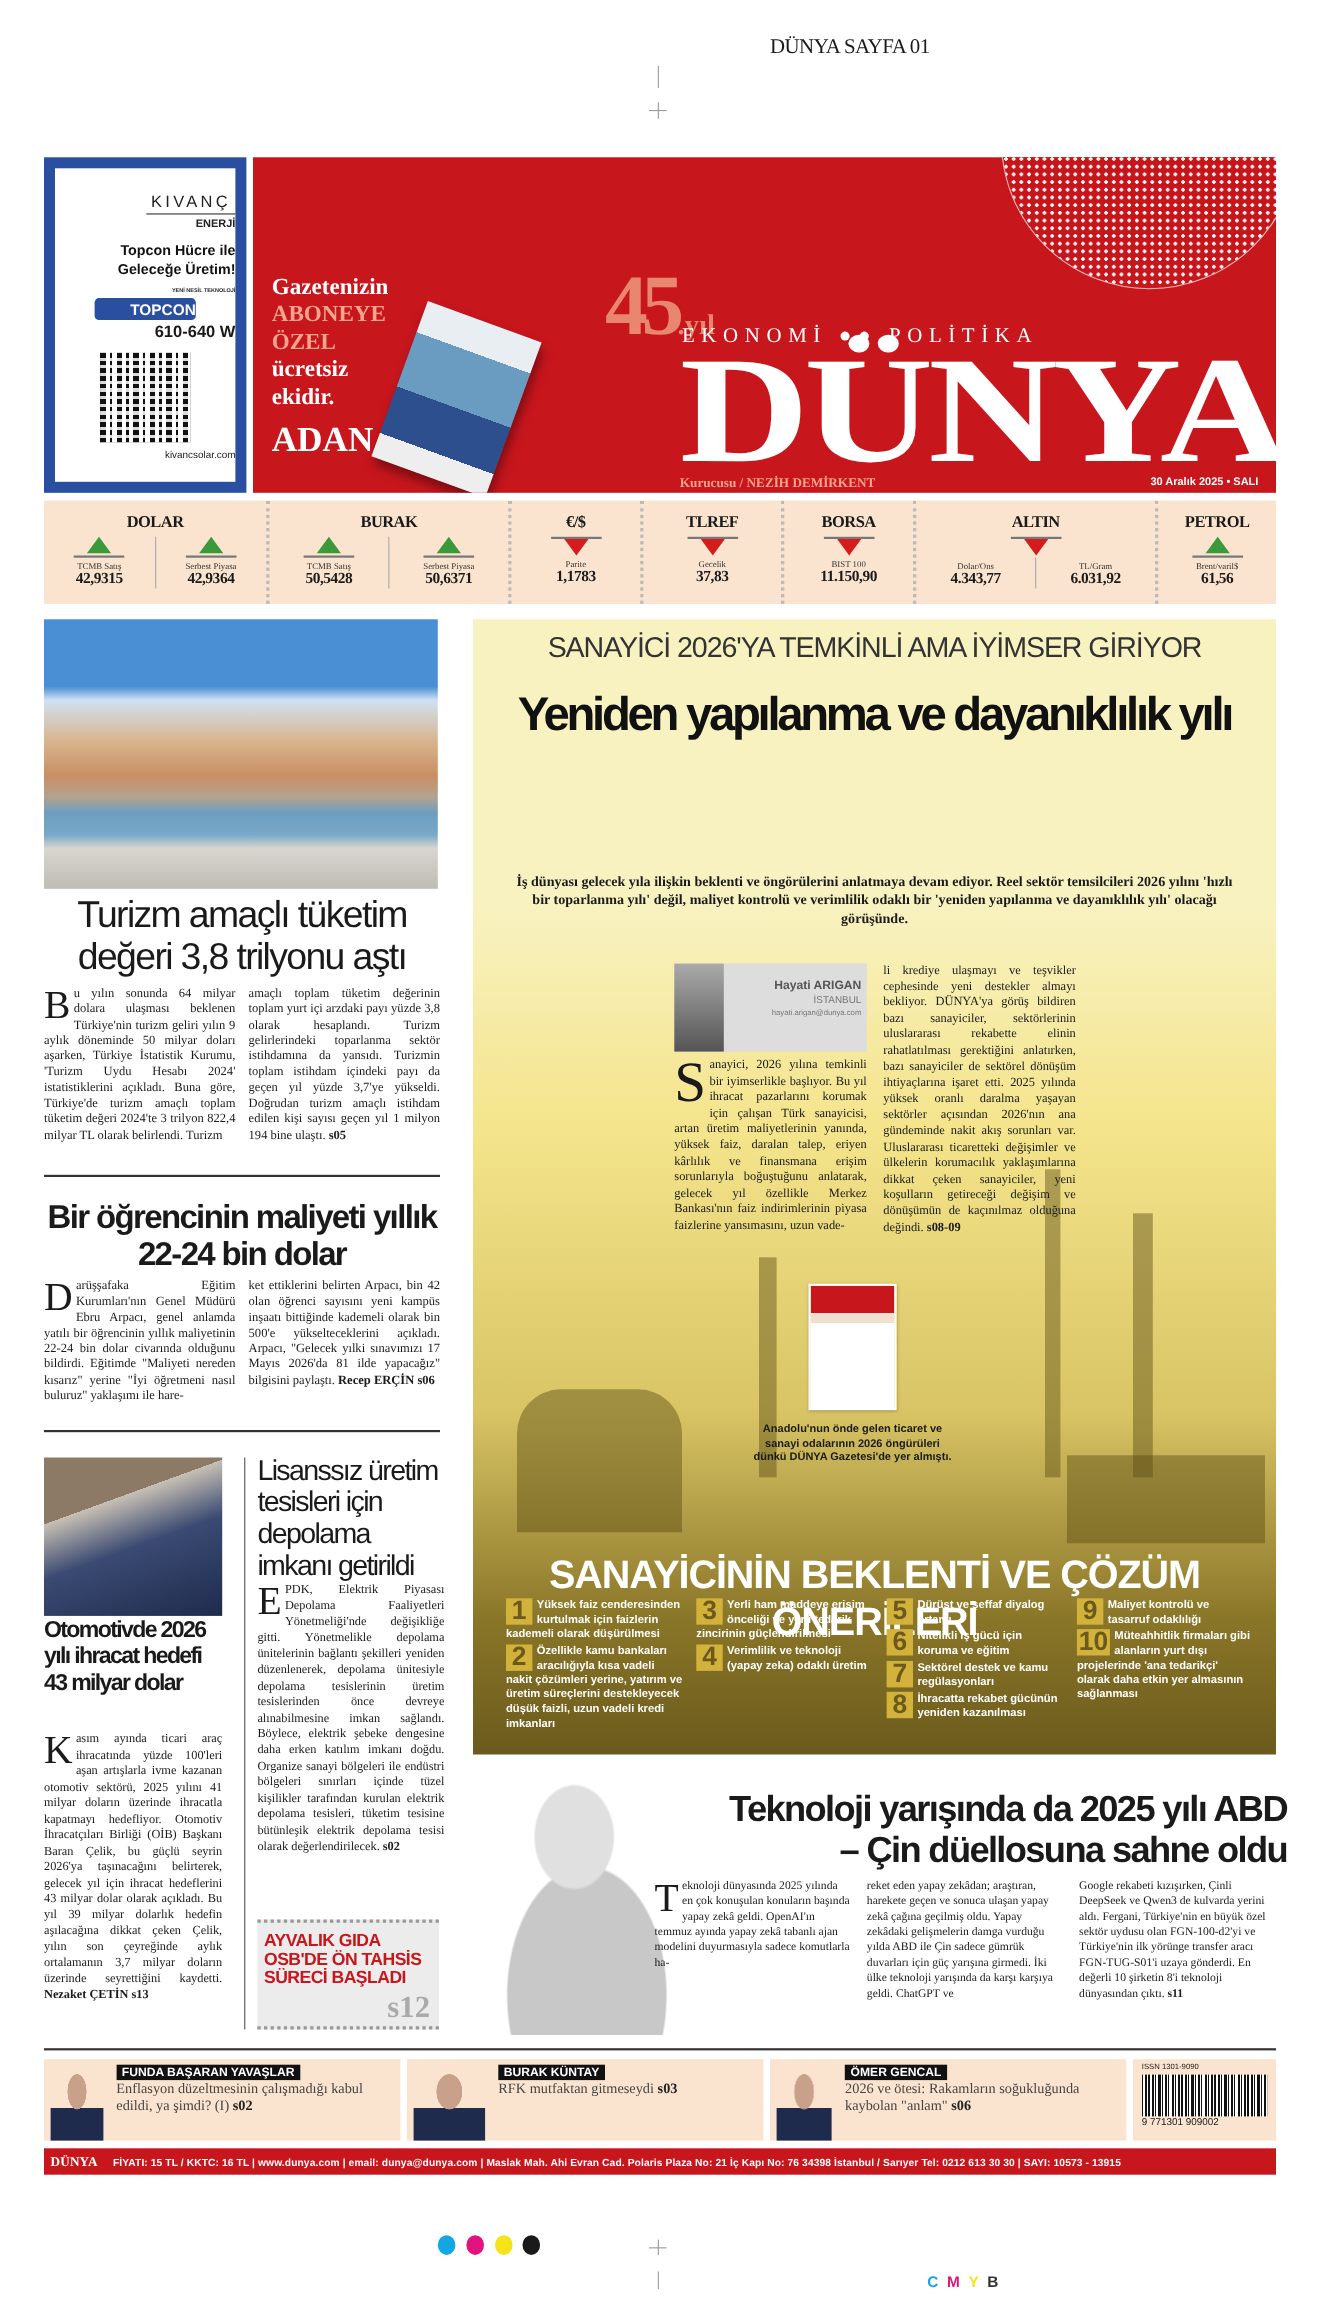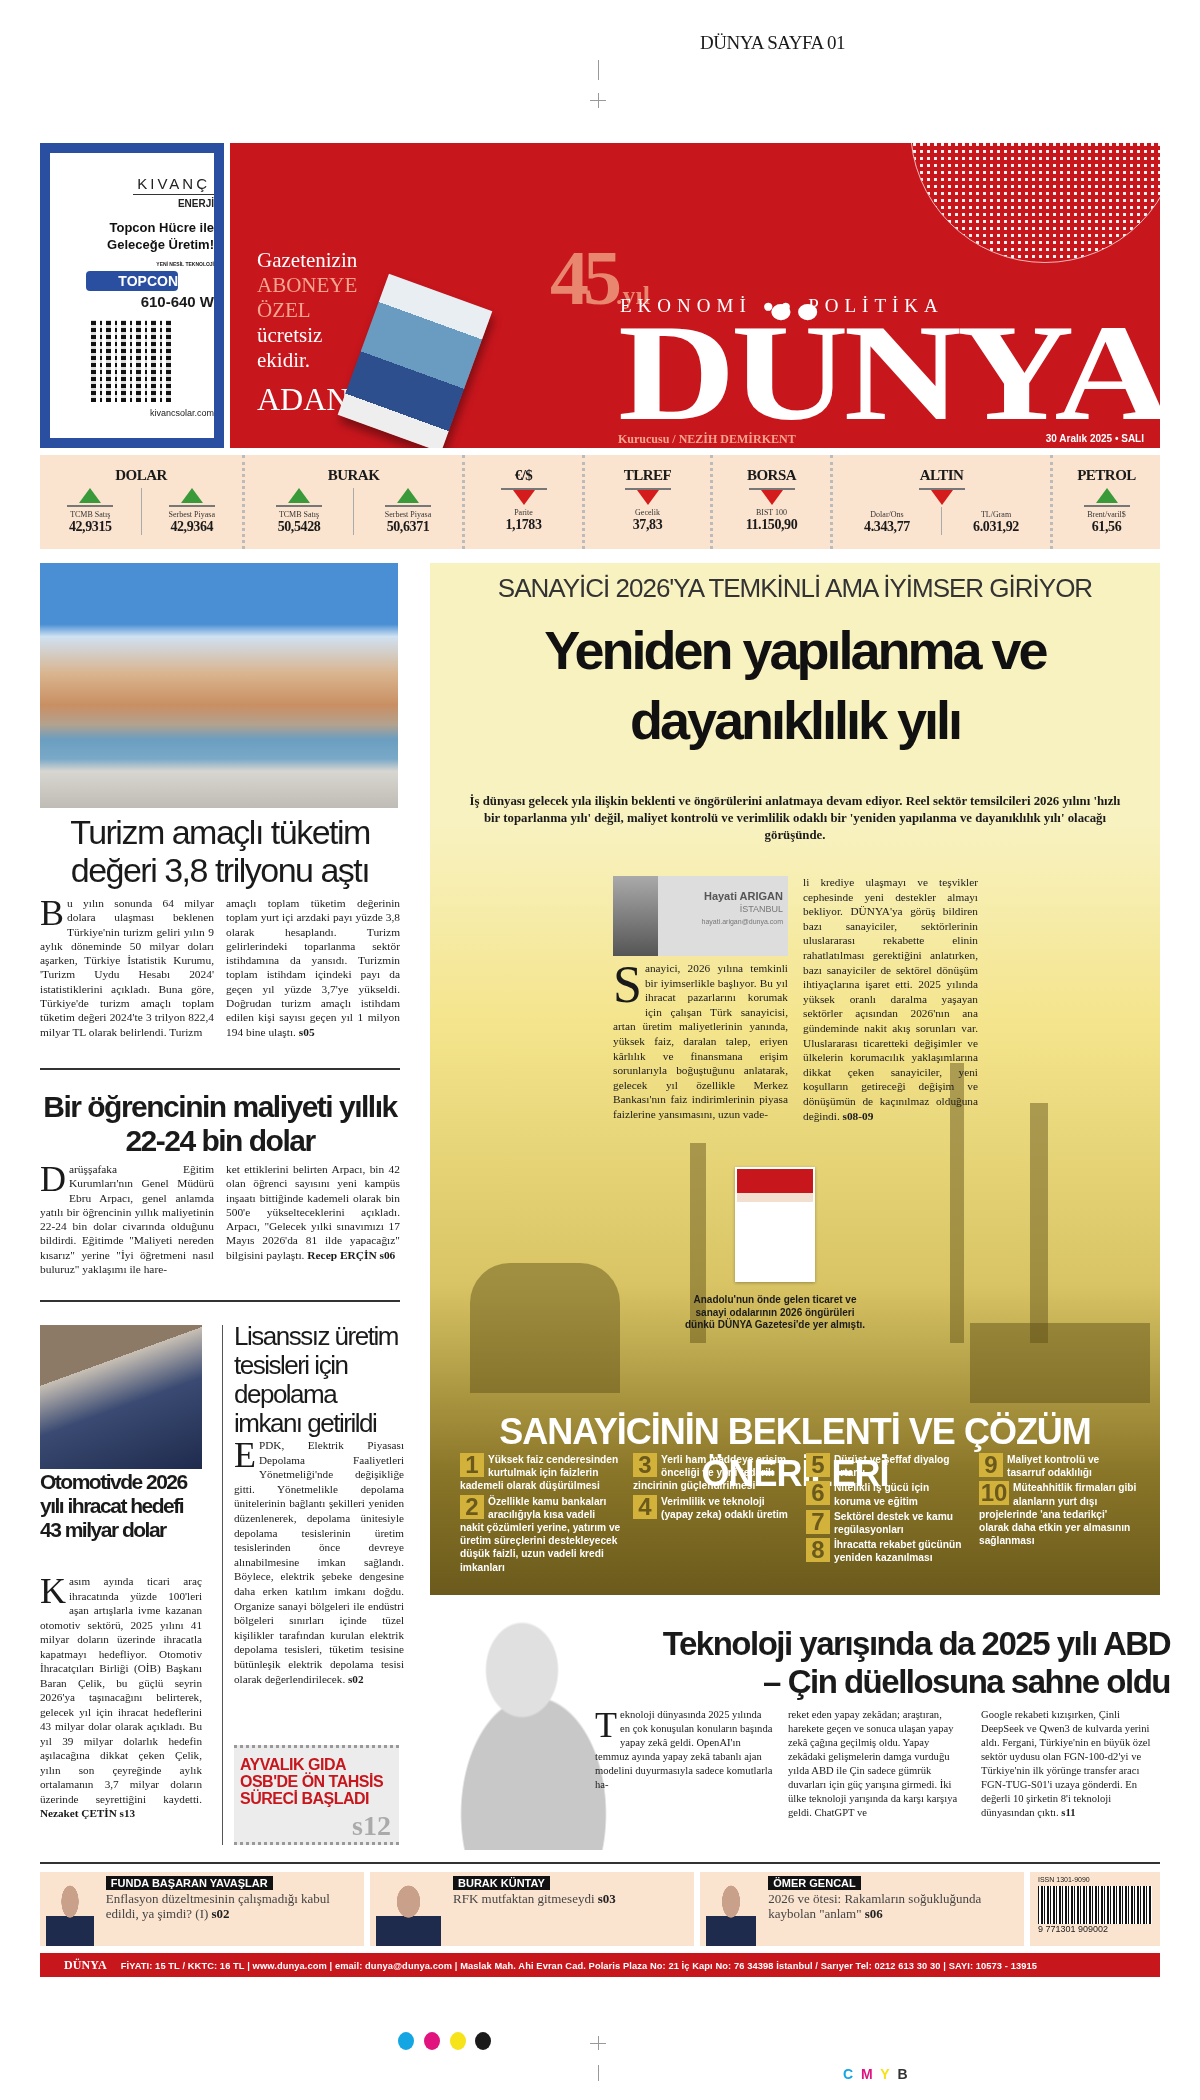--- a/index.html
+++ b/index.html
@@ -19,21 +19,21 @@
 #ad .tiny{font-size:5px;font-weight:bold;margin-top:8px}
 #ad .pill{background:#2a4fa0;color:#fff;font-weight:bold;font-size:14px;border-radius:4px;width:92px;margin:4px auto 0;padding:2px 0}
 #ad .watt{font-size:15px;font-weight:bold;margin-top:2px}
 #ad .qr{width:82px;height:82px;margin:10px auto 0;background:
  repeating-linear-gradient(90deg,#111 0 5px,#fff 5px 9px,#111 9px 11px,#fff 11px 15px),#111;position:relative}
 #ad .qr:before{content:"";position:absolute;inset:0;background:repeating-linear-gradient(0deg,transparent 0 4px,rgba(255,255,255,.85) 4px 7px)}
 #ad .url{font-size:9px;margin-top:6px}
 
 #mast{left:230px;top:143px;width:930px;height:305px;background:#c8161d;overflow:hidden}
 #globe{right:-20px;top:-150px;width:270px;height:270px;border-radius:50%;background:radial-gradient(circle,#fff 1.4px,transparent 1.8px) 0 0/7px 7px,#c8161d;border:1px solid #f3c0c0;opacity:.95}
-#promo{left:27px;top:105px;font-size:21px;font-weight:normal;line-height:25px;color:#fff}
+#promo{left:17px;top:105px;font-size:21px;font-weight:bold;line-height:25px;color:#fff}
 #promo .hl{color:#f6a48f}
 #promo .city{font-size:32px;margin-top:8px;line-height:36px;display:block}
 #mag{left:130px;top:145px;width:110px;height:150px;background:linear-gradient(#e9eef3 0 20%,#6a9cc1 20% 55%,#2d4f8d 55% 85%,#eee 85%);transform:rotate(20deg);box-shadow:4px 6px 10px rgba(0,0,0,.4)}
 #yil{left:320px;top:95px;font-size:78px;font-weight:bold;color:#e88670;letter-spacing:-6px;line-height:80px}
 #yil small{font-size:26px;letter-spacing:0}
 #ekop{left:390px;top:152px;font-size:19px;color:#fff;letter-spacing:6px}
 #dunya{left:388px;top:160px;font-size:138px;font-weight:bold;color:#fff;letter-spacing:-4px;line-height:140px;transform:scaleX(1.18);transform-origin:left}
 #kur{left:388px;top:289px;font-size:12px;font-weight:bold;color:#f6a48f}
 #date{right:16px;top:290px;font-size:10px;color:#fff;font-weight:bold}
 
@@ -70,21 +70,21 @@
 #vline{left:222px;top:1325px;width:1px;height:520px;background:#555}
 #t4{left:234px;top:1322px;width:170px;font-size:26px;line-height:29px}
 #t4b{left:234px;top:1438px;width:170px;font-size:11.2px;line-height:14.6px}
 #ayv{left:234px;top:1745px;width:165px;height:100px;background:#ececec;padding:8px 6px;border-top:3px dotted #999;border-bottom:3px dotted #999}
 #ayv .t{color:#c8161d;font-weight:bold;font-size:16px;line-height:17px;letter-spacing:-.5px}
 #ayv .s{position:absolute;right:8px;bottom:0;font-size:28px;font-weight:bold;color:#aaa}
 
 #lead{left:430px;top:563px;width:730px;height:1032px;background:linear-gradient(#f8f2c1 0 25%,#f4e48b 45%,#d8c464 70%,#8a7628 88%,#6b5a1c 100%);overflow:hidden}
 .stack{background:rgba(90,75,20,.45)}
 #kicker{left:0;width:730px;top:10px;text-align:center;font-size:26px;color:#333;letter-spacing:-1px}
-#headline{left:0;width:730px;top:52px;text-align:center;font-size:54px;line-height:70px;font-weight:bold;letter-spacing:-3px;color:#111}
+#headline{left:0;width:730px;top:52px;text-align:center;font-size:43px;line-height:70px;font-weight:bold;letter-spacing:-3px;color:#111}
 #dek{left:30px;width:670px;top:230px;text-align:center;font-size:12.8px;line-height:17px;font-weight:bold}
 #author{left:183px;top:313px;width:175px;height:80px;background:#ddd}
 #author .ph{position:absolute;left:0;top:0;width:45px;height:80px;background:linear-gradient(#aaa,#555)}
 #author .n{position:absolute;right:5px;top:14px;font-size:11px;font-weight:bold;color:#555}
 #author .c{position:absolute;right:5px;top:28px;font-size:9px;color:#777}
 #author .e{position:absolute;right:5px;top:42px;font-size:7px;color:#777}
 #leadc1{left:183px;top:398px;width:175px;font-size:11.3px;line-height:14.6px}
 #leadc2{left:373px;top:312px;width:175px;font-size:11.3px;line-height:14.6px}
 #minipaper{left:305px;top:604px;width:80px;height:115px;background:linear-gradient(#c8161d 0 22%,#f3dfcf 22% 30%,#fff 30%);border:2px solid #fff;box-shadow:0 1px 3px rgba(0,0,0,.3)}
 #minicap{left:250px;top:731px;width:190px;text-align:center;font-size:10px;line-height:12.5px;font-weight:bold}
@@ -101,21 +101,21 @@
 #clm{left:40px;top:1872px;width:1120px;height:74px;background:#fbe4cf;display:flex}
 .cl{flex:1;display:flex;align-items:flex-start;position:relative;border-right:6px solid #fff}
 .cl .av{width:65px;height:74px;background:radial-gradient(ellipse at 50% 40%,#c9a18a 0 25%,transparent 26%),linear-gradient(transparent 60%,#1f2b4d 60%);margin:0 12px 0 6px}
 .cl .nm{background:#111;color:#fff;font-size:11px;font-weight:bold;padding:1px 5px;display:inline-block;margin-top:4px}
 .cl .tx{font-size:13px;line-height:15px;color:#444}
 .cl .tx b{color:#222}
 #issn{width:130px;flex:none;padding:4px 8px}
 #issn .l{font-size:7px}
 #issn .bc{height:38px;margin-top:3px;background:repeating-linear-gradient(90deg,#111 0 1px,#fff 1px 3px,#111 3px 5px,#fff 5px 6px)}
 #issn .n{font-size:9px}
-#foot{left:40px;top:1953px;width:1120px;height:24px;background:#c8161d;color:#fff;font-size:9.3px;line-height:24px;padding-left:24px;font-weight:bold;white-space:nowrap;letter-spacing:.1px}
+#foot{left:40px;top:1953px;width:1120px;height:24px;background:#c8161d;color:#fff;font-size:9.3px;line-height:24px;padding-left:6px;font-weight:bold;white-space:nowrap;letter-spacing:.1px}
 #foot .lg{font-size:12px;margin-right:14px}
 .dot{width:16px;height:18px;border-radius:50%;top:2032px}
 #cmyk{left:843px;top:2066px;font-size:14px;font-weight:bold}
 </style>
 </head>
 <body>
 
 <div class="abs serif" id="pagehdr">DÜNYA SAYFA 01</div>
 <div class="abs crop" style="left:598px;top:60px;width:1px;height:20px"></div>
 <div class="abs crop" style="left:590px;top:100px;width:16px;height:1px"></div>

